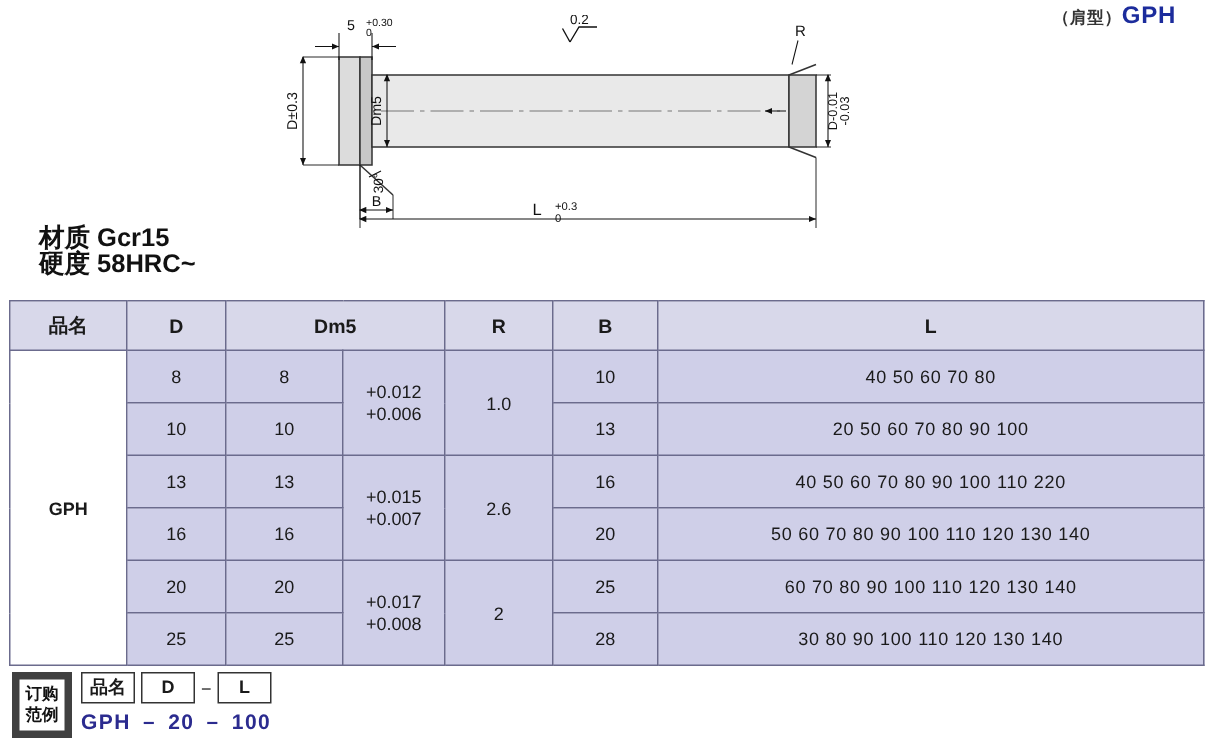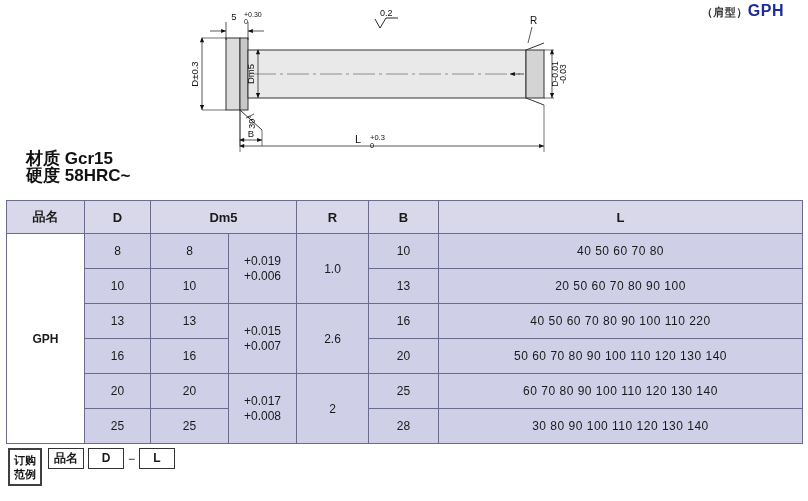--- a/index.html
+++ b/index.html
@@ -76,21 +76,21 @@
   }
   .tol{line-height:15px;font-size:12px;}
 
   
   #order-example{
     top:448px; left:8px;
     display:flex;
     align-items:flex-start;
   }
   .order-label{
-    border:2px solid #404040;
+    border:5px solid #404040;
     padding:3px 4px;
     font-size:11px;
     font-weight:bold;
     line-height:14px;
     text-align:center;
     color:#111;
   }
   .order-boxes{margin-left:6px;}
   .box-row{display:flex;align-items:center;}
   .obox{
@@ -222,21 +222,21 @@
       <th>B</th>
       <th>L</th>
     </tr>
   </thead>
   <tbody>
     <tr>
       <td class="name-cell" rowspan="6">GPH</td>
       <td>8</td>
       <td>8</td>
       <td rowspan="2" class="tol">
-        <div>+0.019</div>
+        <div>+0.012</div>
         <div>+0.006</div>
       </td>
       <td rowspan="2">1.0</td>
       <td>10</td>
       <td class="l-cell">40  50 60  70  80</td>
     </tr>
     <tr>
       <td>10</td>
       <td>10</td>
       <td>13</td>
@@ -284,14 +284,15 @@
     <div>订购</div>
     <div>范例</div>
   </div>
   <div class="order-boxes">
     <div class="box-row">
       <div class="obox">品名</div>
       <div class="obox">D</div>
       <div class="dash">−</div>
       <div class="obox">L</div>
     </div>
+    <div class="example-row">GPH － 20  － 100</div>
   </div>
 </div>
 
 </body></html>

